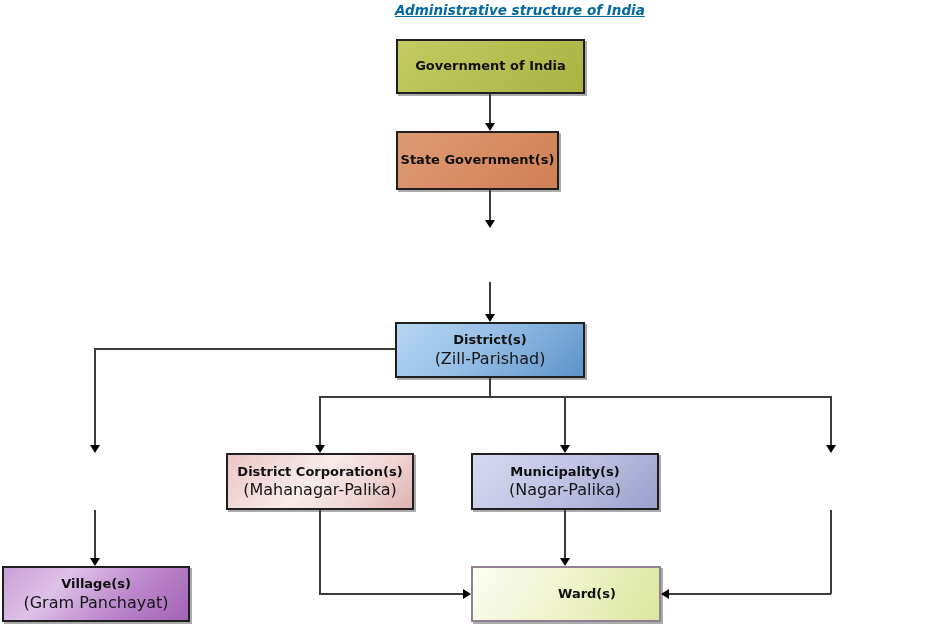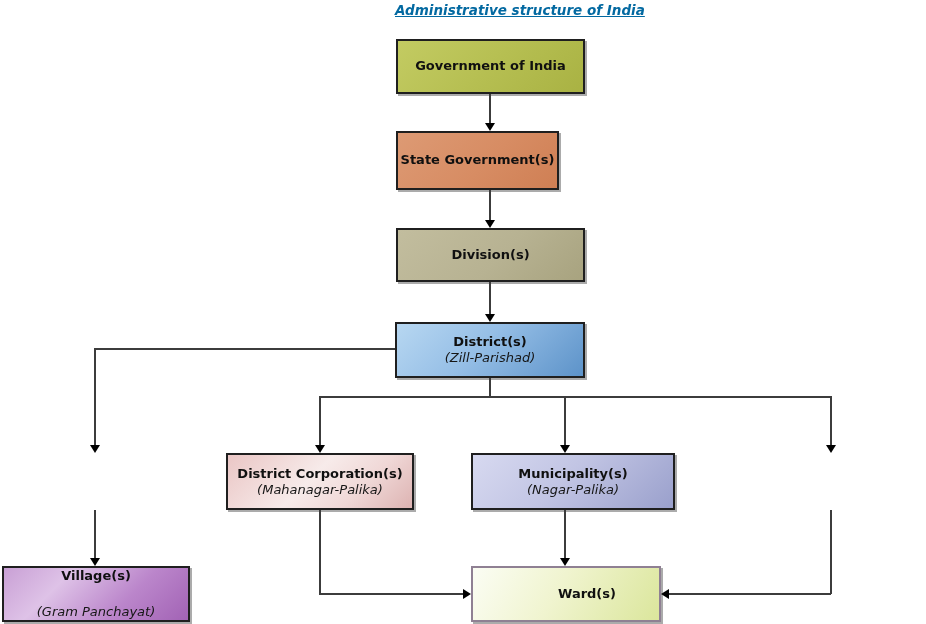--- a/index.html
+++ b/index.html
@@ -12,44 +12,44 @@
     font-size:13.5px; font-weight:bold; font-style:italic;
     text-decoration:underline; color:#0369a1;
   }
   .node {
     position:absolute; box-sizing:border-box;
     border:2px solid #1f1f1f; box-shadow:2px 2px 0 #ababab;
     display:flex; flex-direction:column; align-items:center; justify-content:center;
     text-align:center;
   }
   .node .label   { font-weight:bold; font-size:13px; color:#101010; line-height:1.25; }
-  .node .sublabel{ font-style:italic; font-size:13px;  color:#161616; line-height:1.2; }
+  .node .sublabel{ font-size:16px;  color:#161616; line-height:1.2; }
 
   
   .pos-government   { left:396px; top:39px;  width:189px; height:55px; }
   .pos-state        { left:396px; top:131px; width:163px; height:59px; }
   .pos-division     { left:396px; top:228px; width:189px; height:54px; }
   .pos-district     { left:395px; top:322px; width:190px; height:56px; }
   .pos-block        { left:2px;   top:453px; width:188px; height:57px; }
   .pos-municipal    { left:226px; top:453px; width:188px; height:57px; }
-  .pos-municipality { left:471px; top:453px; width:204px; height:57px;text-align:right; }
+  .pos-municipality { left:471px; top:453px; width:188px; height:57px;text-align:right; }
   .pos-citycouncil  { left:737px; top:453px; width:188px; height:57px; }
   .pos-village      { left:2px;   top:566px; width:188px; height:56px; }
   .pos-ward         { left:471px; top:566px; width:190px; height:56px; border-color:#8f8093; }
 
   
   .fill-government   { background:linear-gradient(135deg,#c3cb62 0%,#b6bf52 50%,#a9b243 100%); }
   .fill-state        { background:linear-gradient(135deg,#dd9a74 0%,#d78c63 55%,#cf7f54 100%); }
   .fill-division     { background:linear-gradient(135deg,#c2bd9e 0%,#b7b292 55%,#a8a37f 100%); }
   .fill-district     { background:linear-gradient(135deg,#b7d7f1 0%,#95bee6 45%,#5d93c9 100%); }
   .fill-block        { background:linear-gradient(135deg,#6f5c72 0%,#c9bac9 25%,#9d86a0 55%,#6f5973 85%,#907b93 100%); }
   .fill-municipal    { background:linear-gradient(135deg,#eac6c5 0%,#f7ebea 45%,#f0d8d7 70%,#ddb3b2 100%); }
   .fill-municipality { background:linear-gradient(135deg,#d7d9f0 0%,#c2c5e4 45%,#9aa0cc 100%); }
   .fill-citycouncil  { background:linear-gradient(135deg,#eed7ab 0%,#e2bb7e 55%,#d8aa63 100%); }
-  .fill-village      { background:linear-gradient(135deg,#c9a0d5 0%,#dec2e7 30%,#bb86cb 65%,#a263b5 100%);justify-content:space-between; }
+  .fill-village      { background:linear-gradient(135deg,#c9a0d5 0%,#dec2e7 30%,#bb86cb 65%,#a263b5 100%); }
   .fill-ward         { background:linear-gradient(120deg,#fbfdf4 0%,#f0f4cf 45%,#dbe69c 100%);padding-left:42px; }
 
   
   .line { position:absolute; background:#3c3c3c; }
   .arrow-down  { position:absolute; width:0; height:0;
                  border-left:5px solid transparent; border-right:5px solid transparent;
                  border-top:8px solid #000; }
   .arrow-right { position:absolute; width:0; height:0;
                  border-top:5px solid transparent; border-bottom:5px solid transparent;
                  border-left:8px solid #000; }
@@ -65,23 +65,20 @@
   <div class="diagram-title">Administrative structure of India</div>
 
   <div class="node pos-government fill-government">
     <div class="label">Government of India</div>
   </div>
 
   <div class="node pos-state fill-state">
     <div class="label">State Government(s)</div>
   </div>
 
-  <div class="node pos-division fill-division">
-    <div class="label">Division(s)</div>
-  </div>
 
   <div class="node pos-district fill-district">
     <div class="label">District(s)</div>
     <div class="sublabel">(Zill-Parishad)</div>
   </div>
 
 
   <div class="node pos-municipal fill-municipal">
     <div class="label">District Corporation(s)</div>
     <div class="sublabel">(Mahanagar-Palika)</div>

